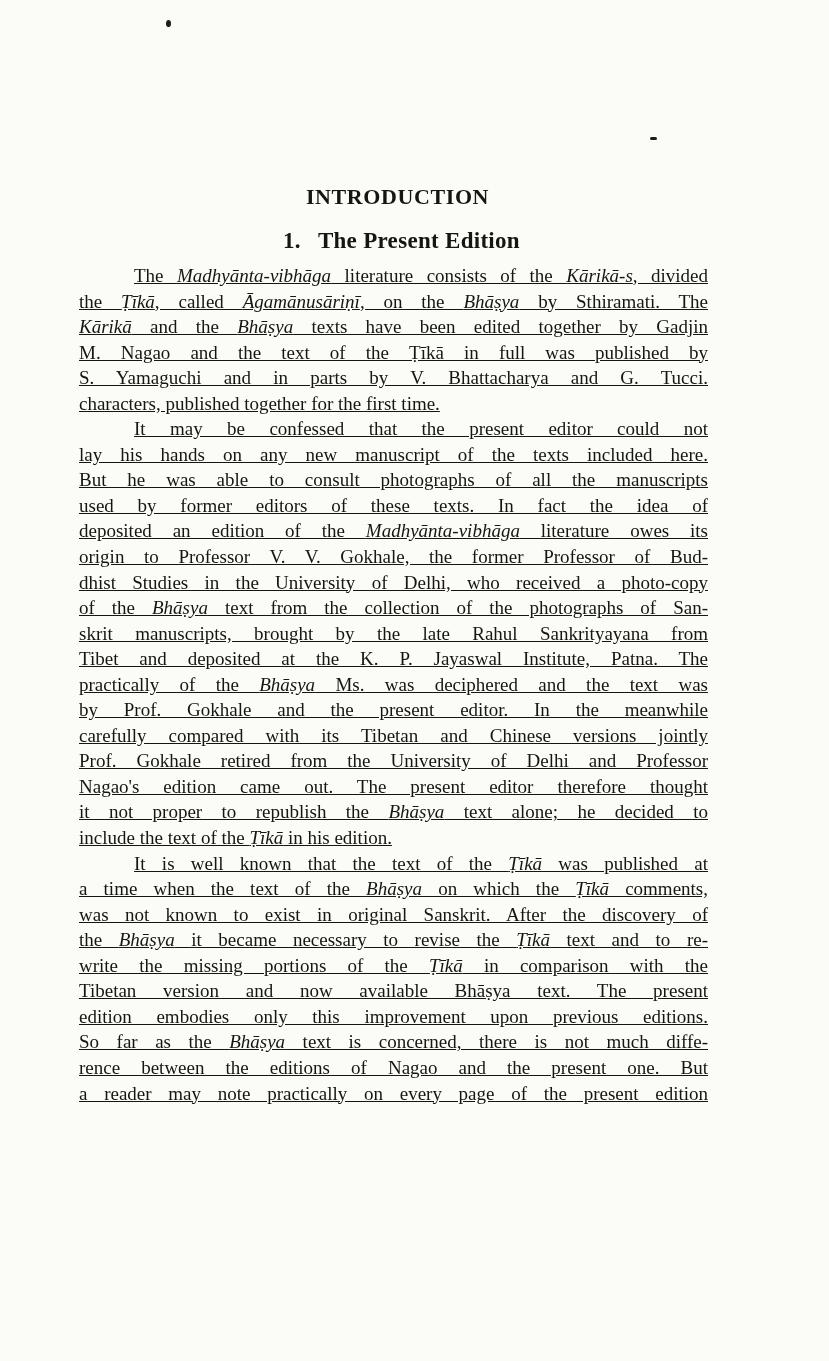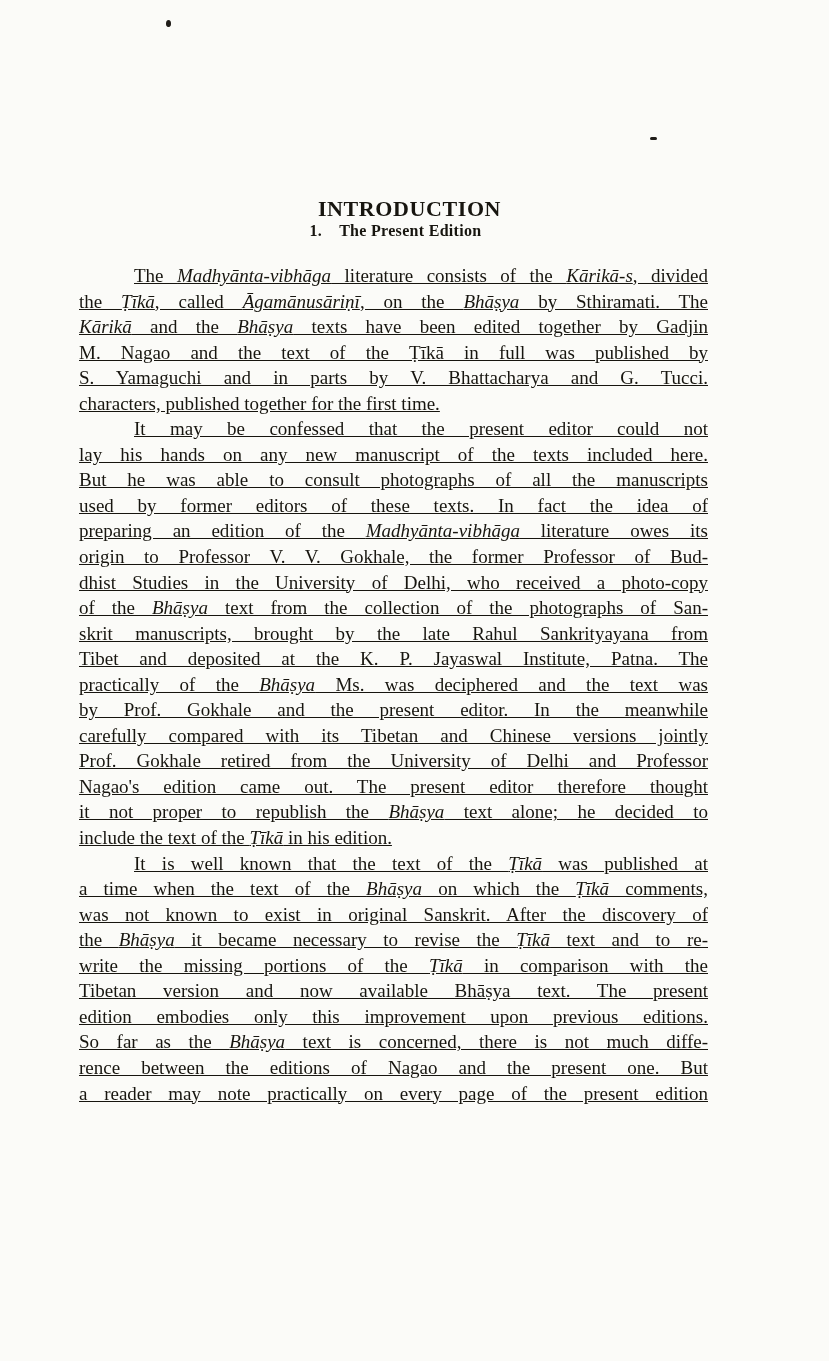--- a/index.html
+++ b/index.html
@@ -19,34 +19,34 @@
     overflow: hidden;
     background: var(--paper, #fbfbf8);
     color: var(--ink, #17150f);
     font-family: "Liberation Serif", "DejaVu Serif", serif;
   }
   .heading {
     position: absolute;
     top: 180px;
     left: 79px;
     width: 629px;
-    margin: 16px;
+    margin: 4px;
     text-align: center;
     font-size: 22px;
     font-weight: 700;
     letter-spacing: 0.6px;
   }
   .subheading {
     position: absolute;
     top: 220px;
     left: 79px;
     width: 629px;
-    margin: 2px;
+    margin: 8px;
     text-align: center;
-    font-size: 16px;
+    font-size: 23px;
     font-weight: 700;
     letter-spacing: 0.3px;
   }
   .subheading .num {
     margin-right: 17px;
   }
   .body-text {
     position: absolute;
     top: 263px;
     left: 79px;
@@ -110,21 +110,21 @@
         <div class="line"><i>Kārikā</i><span> and the </span><i>Bhāṣya</i><span> texts have been edited together by Gadjin</span></div>
         <div class="line"><span>M. Nagao and the text of the Ṭīkā in full was published by</span></div>
         <div class="line"><span>S. Yamaguchi and in parts by V. Bhattacharya and G. Tucci.</span></div>
         <div class="line no-stretch"><span>characters, published together for the first time.</span></div>
       </div>
       <div class="paragraph">
         <div class="line first"><span>It may be confessed that the present editor could not</span></div>
         <div class="line"><span>lay his hands on any new manuscript of the texts included here.</span></div>
         <div class="line"><span>But he was able to consult photographs of all the manuscripts</span></div>
         <div class="line"><span>used by former editors of these texts. In fact the idea of</span></div>
-        <div class="line"><span>preparing an edition of the </span><i>Madhyānta-vibhāga</i><span> literature owes its</span></div>
+        <div class="line"><span>deposited an edition of the </span><i>Madhyānta-vibhāga</i><span> literature owes its</span></div>
         <div class="line"><span>origin to Professor V. V. Gokhale, the former Professor of Bud-</span></div>
         <div class="line"><span>dhist Studies in the University of Delhi, who received a photo-copy</span></div>
         <div class="line"><span>of the </span><i>Bhāṣya</i><span> text from the collection of the photographs of San-</span></div>
         <div class="line"><span>skrit manuscripts, brought by the late Rahul Sankrityayana from</span></div>
         <div class="line"><span>Tibet and deposited at the K. P. Jayaswal Institute, Patna. The</span></div>
         <div class="line"><span>practically of the </span><i>Bhāṣya</i><span> Ms. was deciphered and the text was</span></div>
         <div class="line"><span>by Prof. Gokhale and the present editor. In the meanwhile</span></div>
         <div class="line"><span>carefully compared with its Tibetan and Chinese versions jointly</span></div>
         <div class="line"><span>Prof. Gokhale retired from the University of Delhi and Professor</span></div>
         <div class="line"><span>Nagao's edition came out. The present editor therefore thought</span></div>

